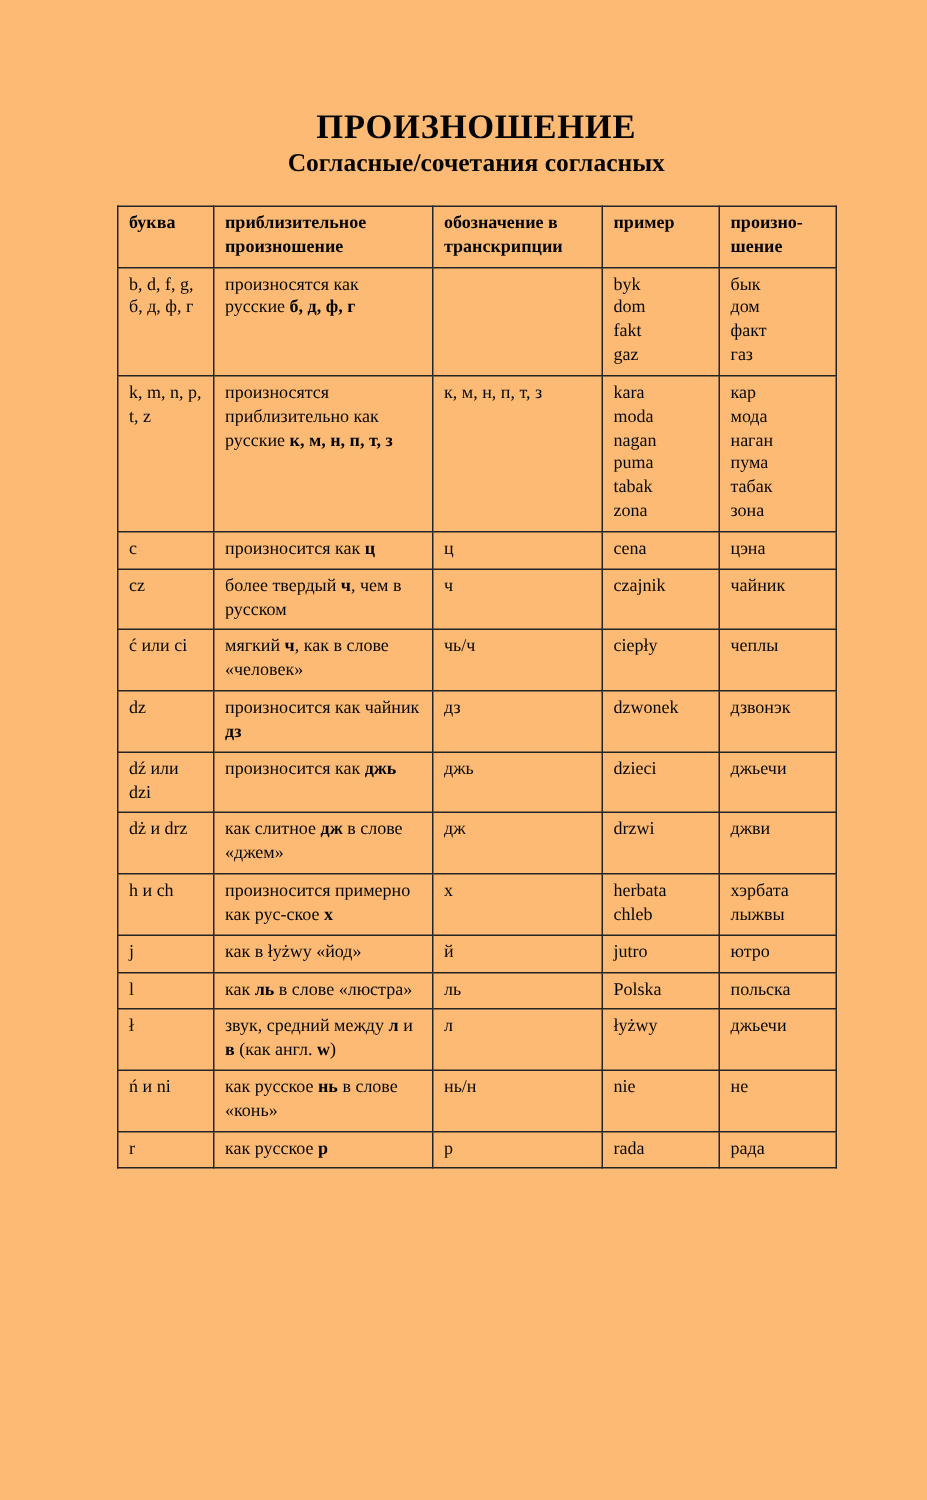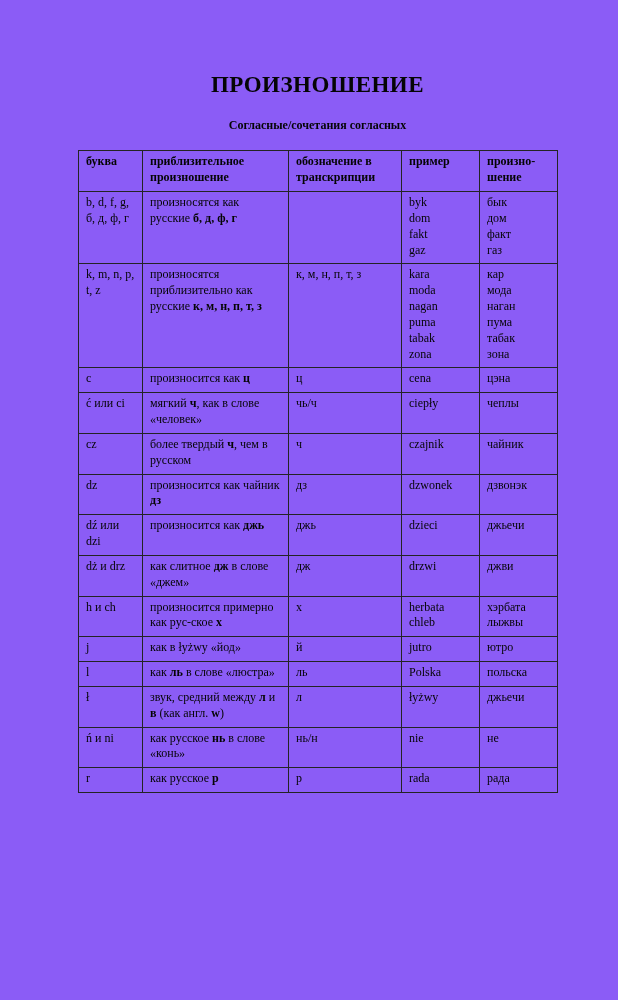--- a/index.html
+++ b/index.html
@@ -2,37 +2,37 @@
 <html><head>
 <meta charset="utf-8">
 <style>
   * { box-sizing: border-box; margin: 0; padding: 0; }
   html, body { background: #e8e8e8; }
   .page {
     position: relative;
     width: 618px;
     height: 1000px;
     margin: 0 auto;
-    background: #8b5cf6;
+    background: #fdba74;
     color: #050505;
     font-family: "Liberation Serif", "DejaVu Serif", serif;
     padding: 72px 61px 0 78px;
   }
   .title {
     text-align: center;
     font-size: 23px;
     font-weight: bold;
     letter-spacing: 0.5px;
     line-height: 1.1;
   }
   .subtitle {
     text-align: center;
-    font-size: 12px;
+    font-size: 17px;
     font-weight: bold;
-    margin-top: 22px;
+    margin-top: 3px;
     line-height: 1.1;
   }
   table.pron {
     border-collapse: collapse;
     table-layout: fixed;
     width: 479px;
     margin-top: 18px;
     font-size: 12px;
     line-height: 1.32;
   }
@@ -120,39 +120,39 @@
           <td><span>произносится как </span><b>ц</b></td>
           <td>ц</td>
           <td>
             <div class="word-line">cena</div>
           </td>
           <td>
             <div class="word-line">цэна</div>
           </td>
         </tr>
         <tr>
+          <td>cz</td>
+          <td><span>более твердый </span><b>ч</b><span>, чем в русском</span></td>
+          <td>ч</td>
+          <td>
+            <div class="word-line">czajnik</div>
+          </td>
+          <td>
+            <div class="word-line">чайник</div>
+          </td>
+        </tr>
+        <tr>
           <td>ć или ci</td>
           <td><span>мягкий </span><b>ч</b><span>, как в слове «человек»</span></td>
           <td>чь/ч</td>
           <td>
             <div class="word-line">ciepły</div>
           </td>
           <td>
             <div class="word-line">чеплы</div>
-          </td>
-        </tr>
-        <tr>
-          <td>cz</td>
-          <td><span>более твердый </span><b>ч</b><span>, чем в русском</span></td>
-          <td>ч</td>
-          <td>
-            <div class="word-line">czajnik</div>
-          </td>
-          <td>
-            <div class="word-line">чайник</div>
           </td>
         </tr>
         <tr>
           <td>dz</td>
           <td><span>произносится как чайник </span><b>дз</b></td>
           <td>дз</td>
           <td>
             <div class="word-line">dzwonek</div>
           </td>
           <td>

